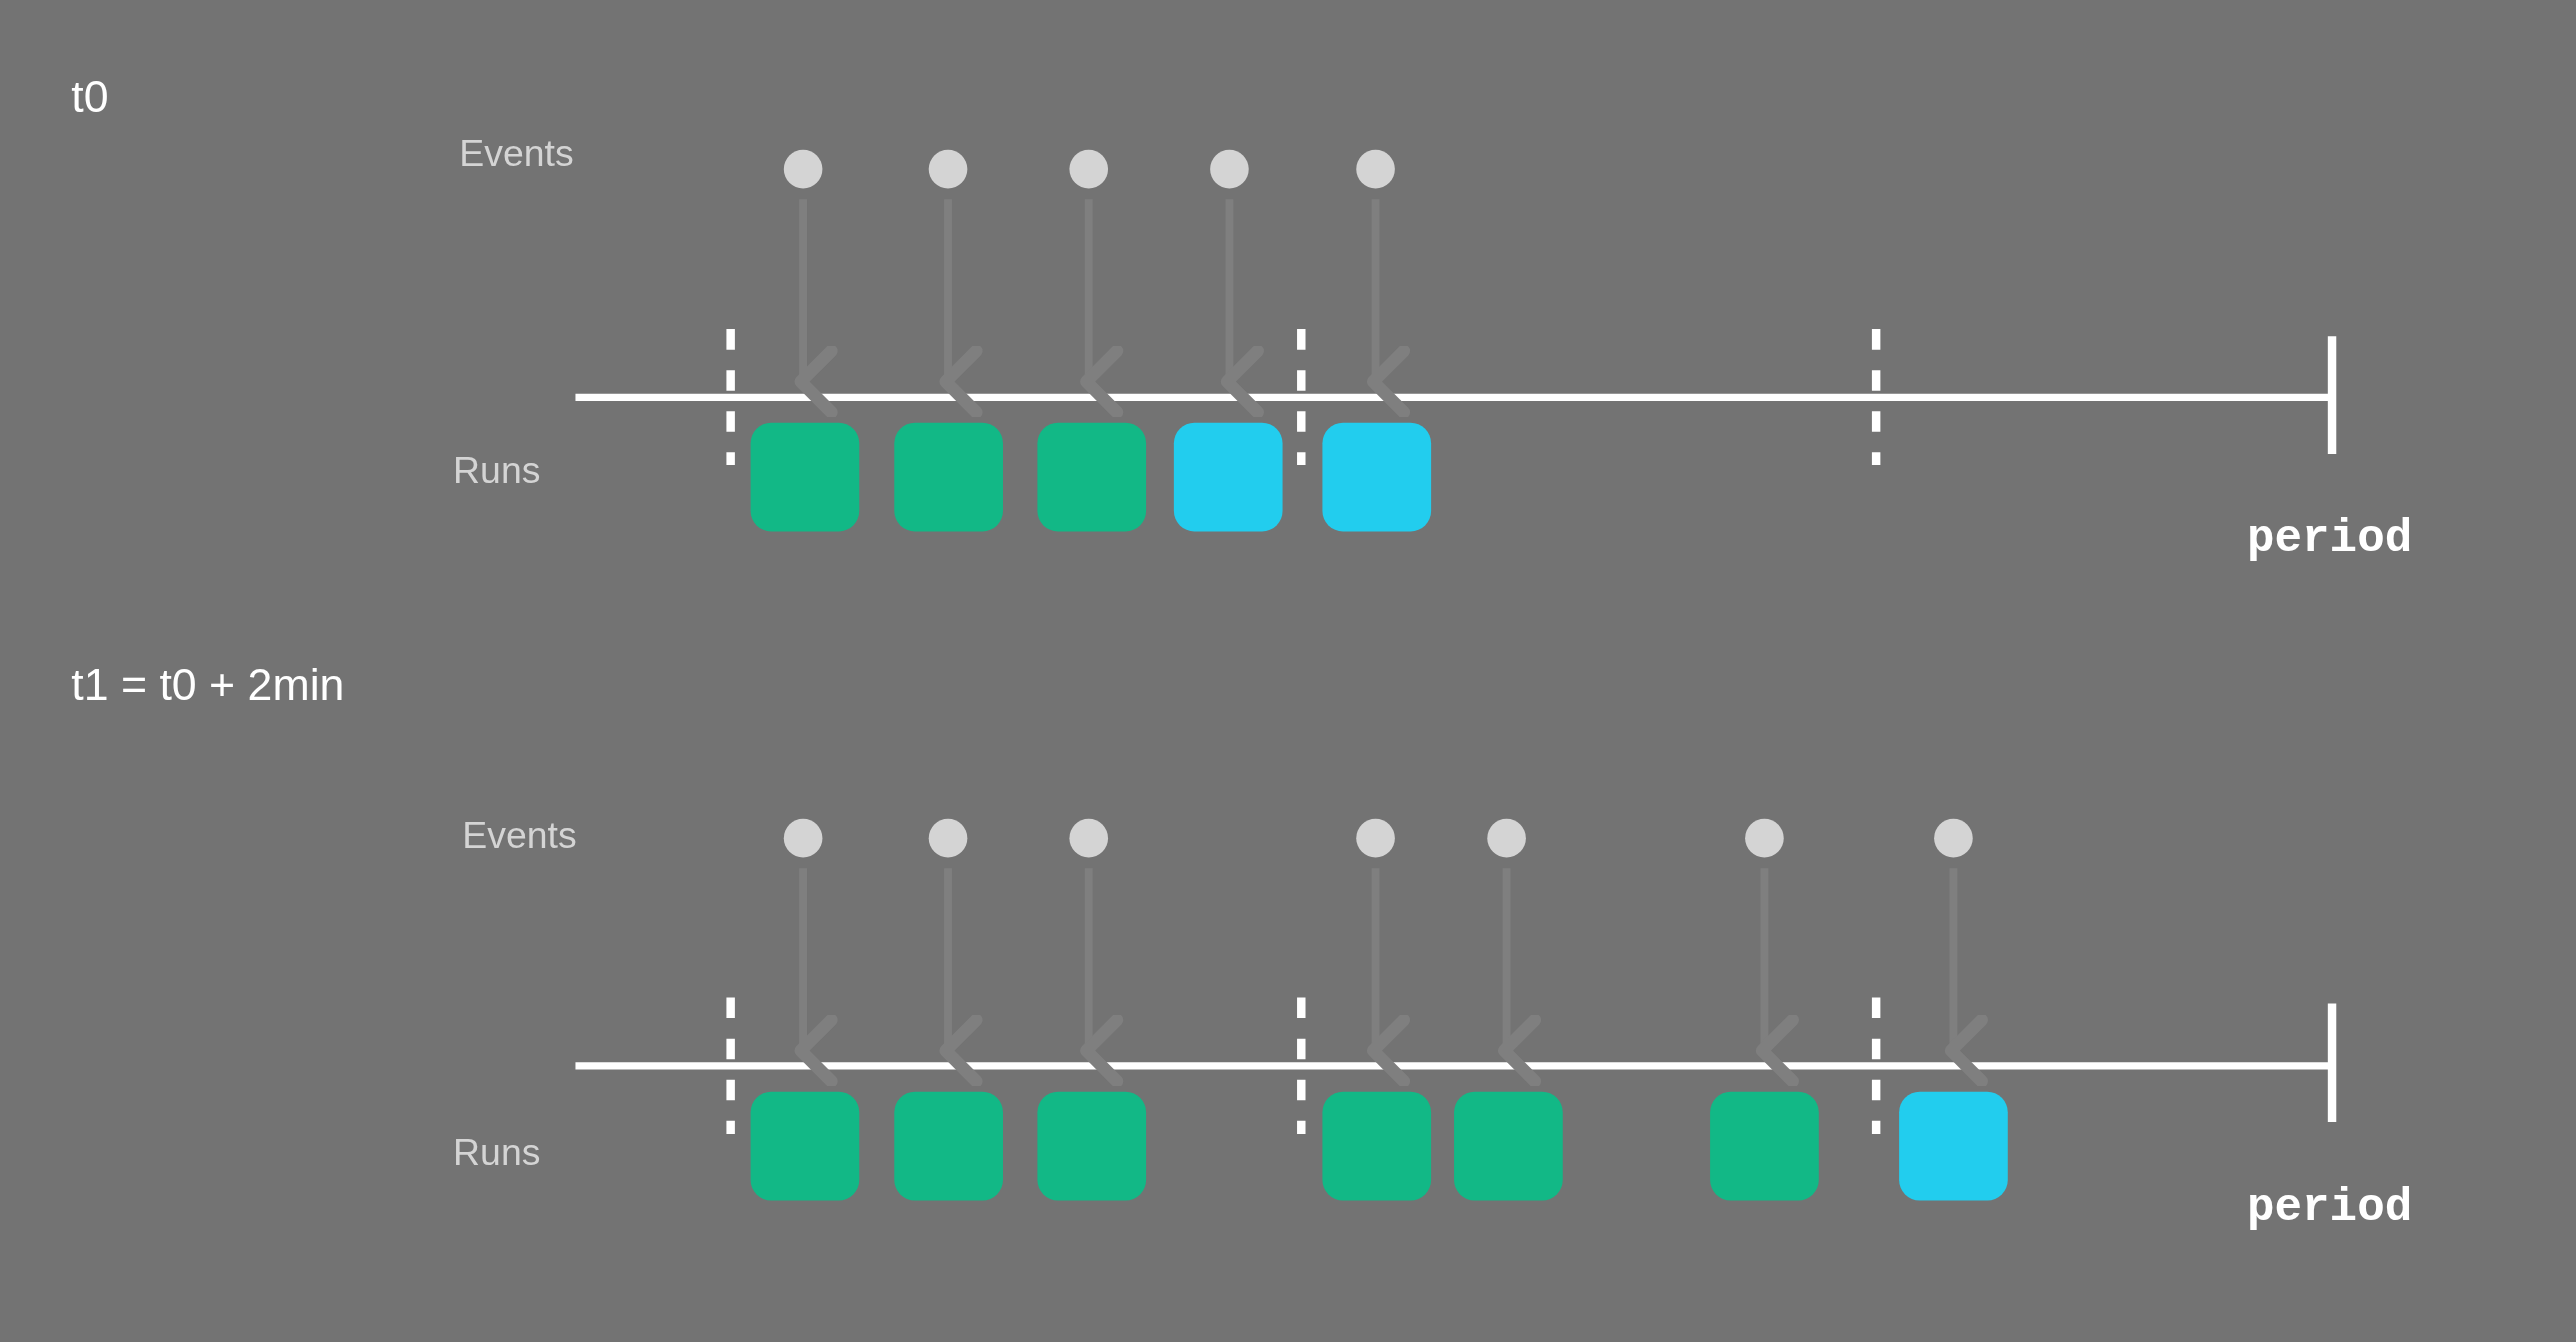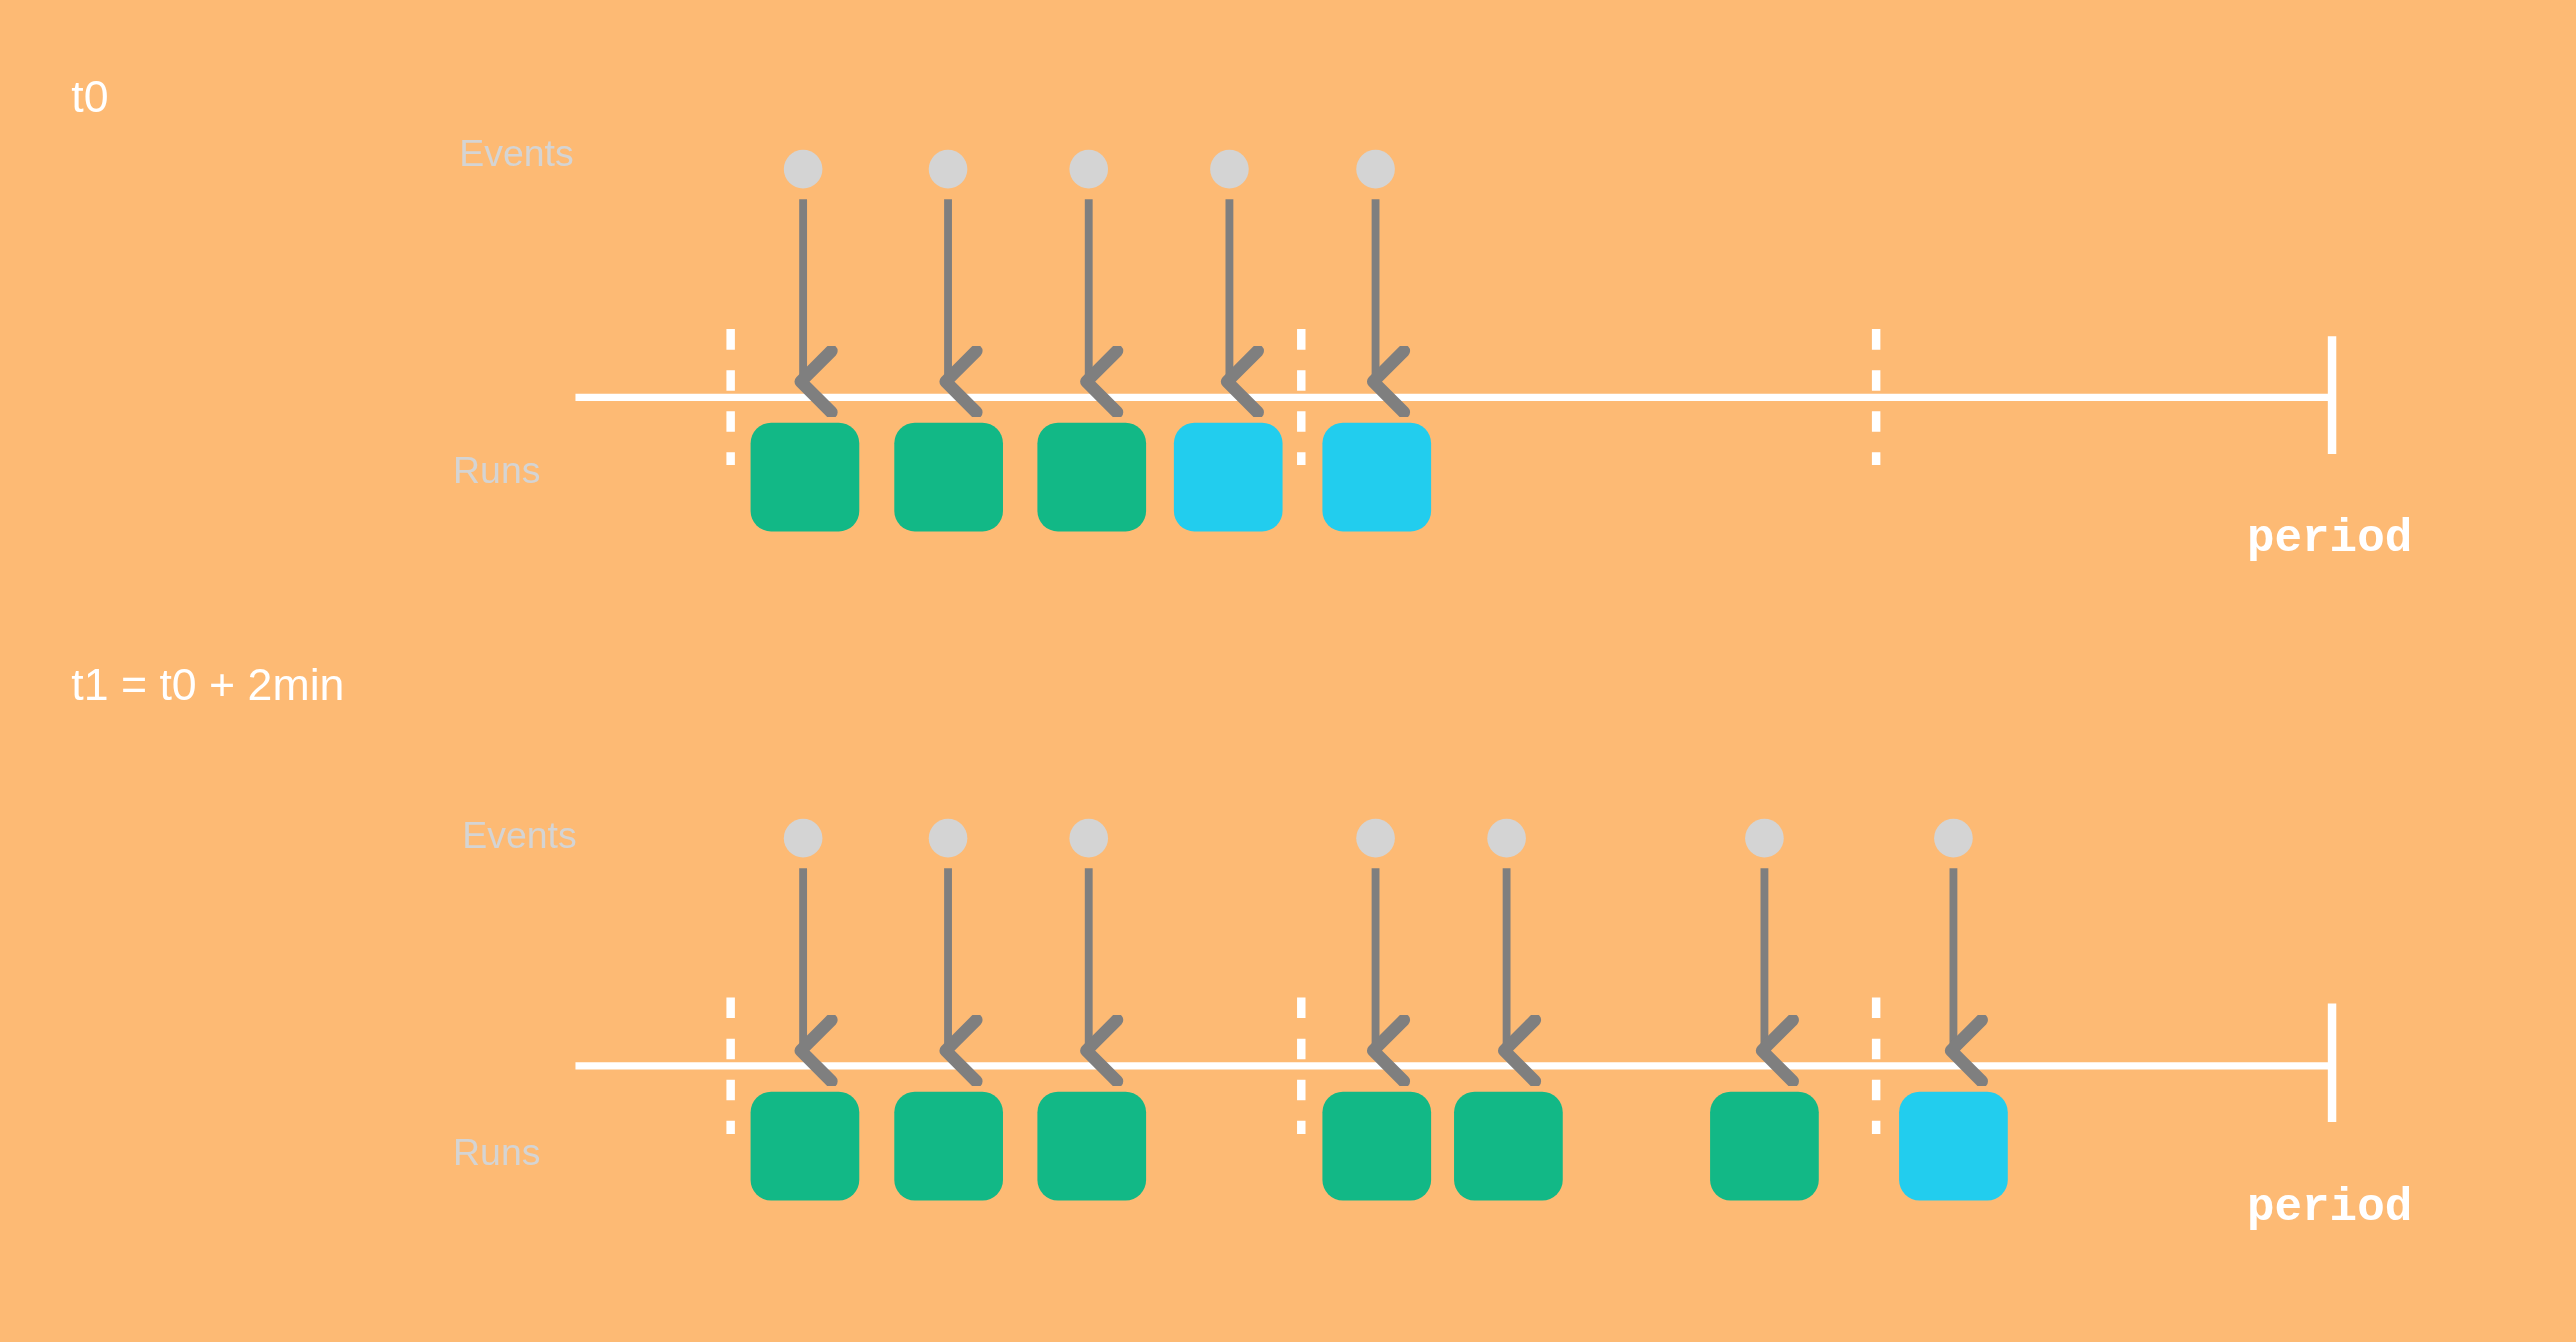--- a/index.html
+++ b/index.html
@@ -10,21 +10,21 @@
   body {
     width: 2576px;
     height: 1343px;
     overflow: hidden;
     font-family: "Liberation Sans", sans-serif;
   }
   #stage {
     position: relative;
     width: 2576px;
     height: 1343px;
-    background: #fdba74;
+    background: #737373;
   }
   svg#diagram {
     position: absolute;
     left: 0;
     top: 0;
     width: 2576px;
     height: 1343px;
     display: block;
   }
   text {

